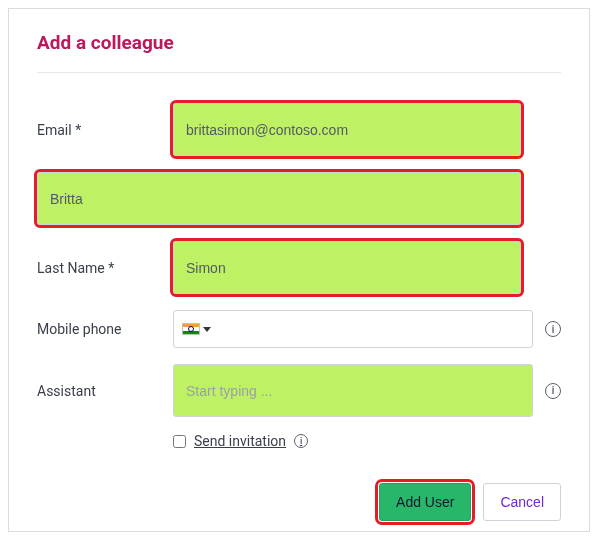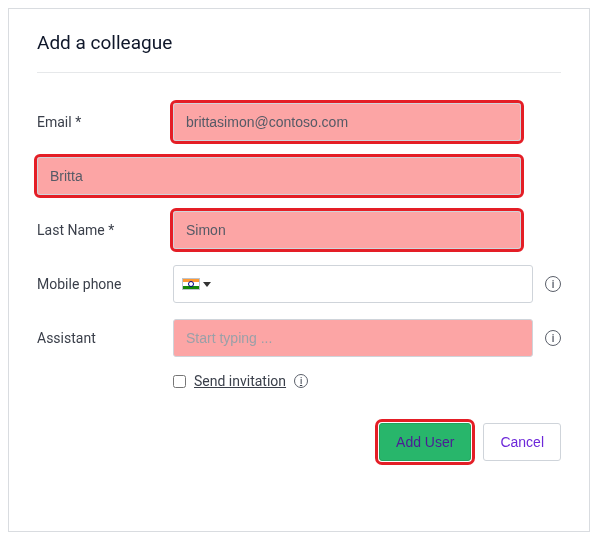--- a/index.html
+++ b/index.html
@@ -13,23 +13,23 @@
     .card {
       border: 1px solid #d9dce0;
       width: 100%;
       height: 100%;
       background: #fff;
     }
     .card-header {
       padding: 22px 28px 18px;
     }
     .card-title {
-      color: #0f172a;
+      color: #be185d;
       font-size: 19px;
-      font-weight: 400;
+      font-weight: 700;
     }
     .divider {
       margin: 0 28px;
       border: none;
       border-top: 1px solid #e6e8ea;
     }
     .form {
       padding: 30px 28px 10px;
     }
     .row {
@@ -44,27 +44,27 @@
       font-size: 14px;
     }
     .input-wrap {
       flex: 1;
       display: flex;
       align-items: center;
       gap: 12px;
     }
     .field {
       flex: 1;
-      height: 38px;
+      height: 53px;
       border: 1px solid #cfd4da;
       border-radius: 3px;
       padding: 0 12px;
       font-size: 14px;
       color: #555a66;
-      background: #fca5a5;
+      background: #bef264;
       outline: none;
     }
     .field::placeholder { color: #9aa0a8; }
     .hl {
       outline: 3px solid #e41e26;
       outline-offset: 0;
     }
     .flag-prefix {
       display: inline-flex;
       align-items: center;
@@ -149,21 +149,21 @@
     }
     .btn {
       height: 38px;
       padding: 0 16px;
       border-radius: 3px;
       font-size: 14px;
       cursor: pointer;
     }
     .btn-primary {
       background: #28b66b;
-      color: #4c1d95;
+      color: #0f172a;
       border: 1px solid #22a35f;
       outline: 3px solid #e41e26;
       outline-offset: 1px;
     }
     .btn-secondary {
       background: #fff;
       color: #6d28d9;
       border: 1px solid #cfd4da;
     }
   </style>

